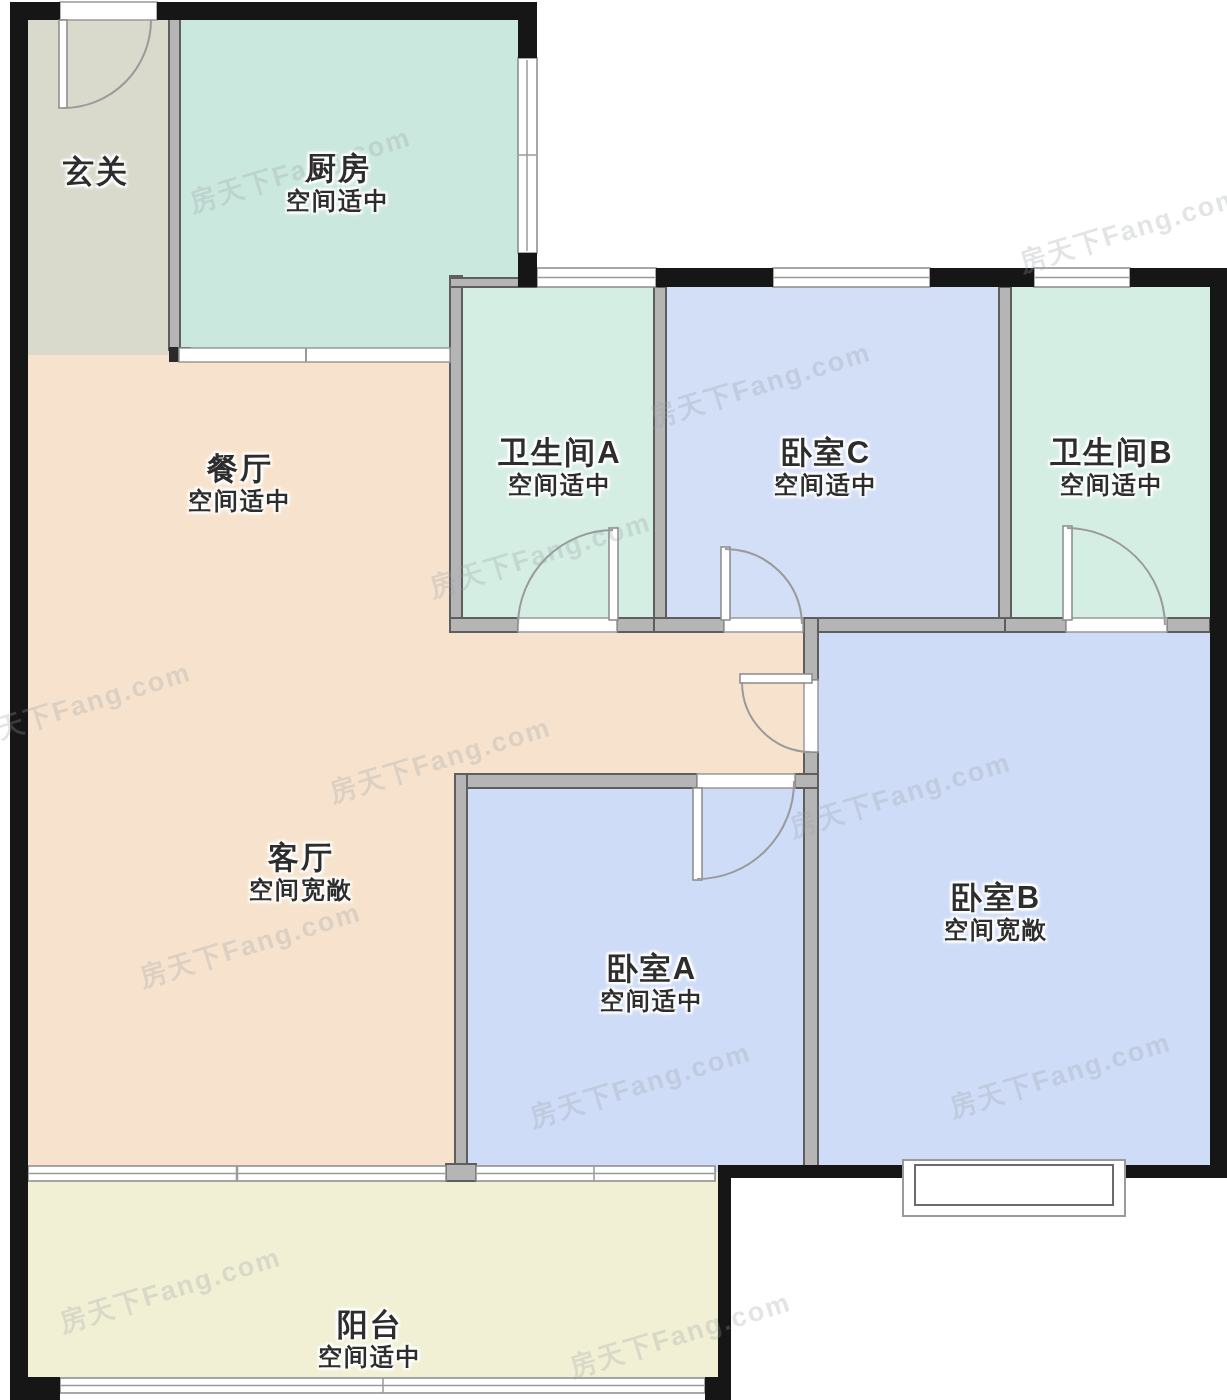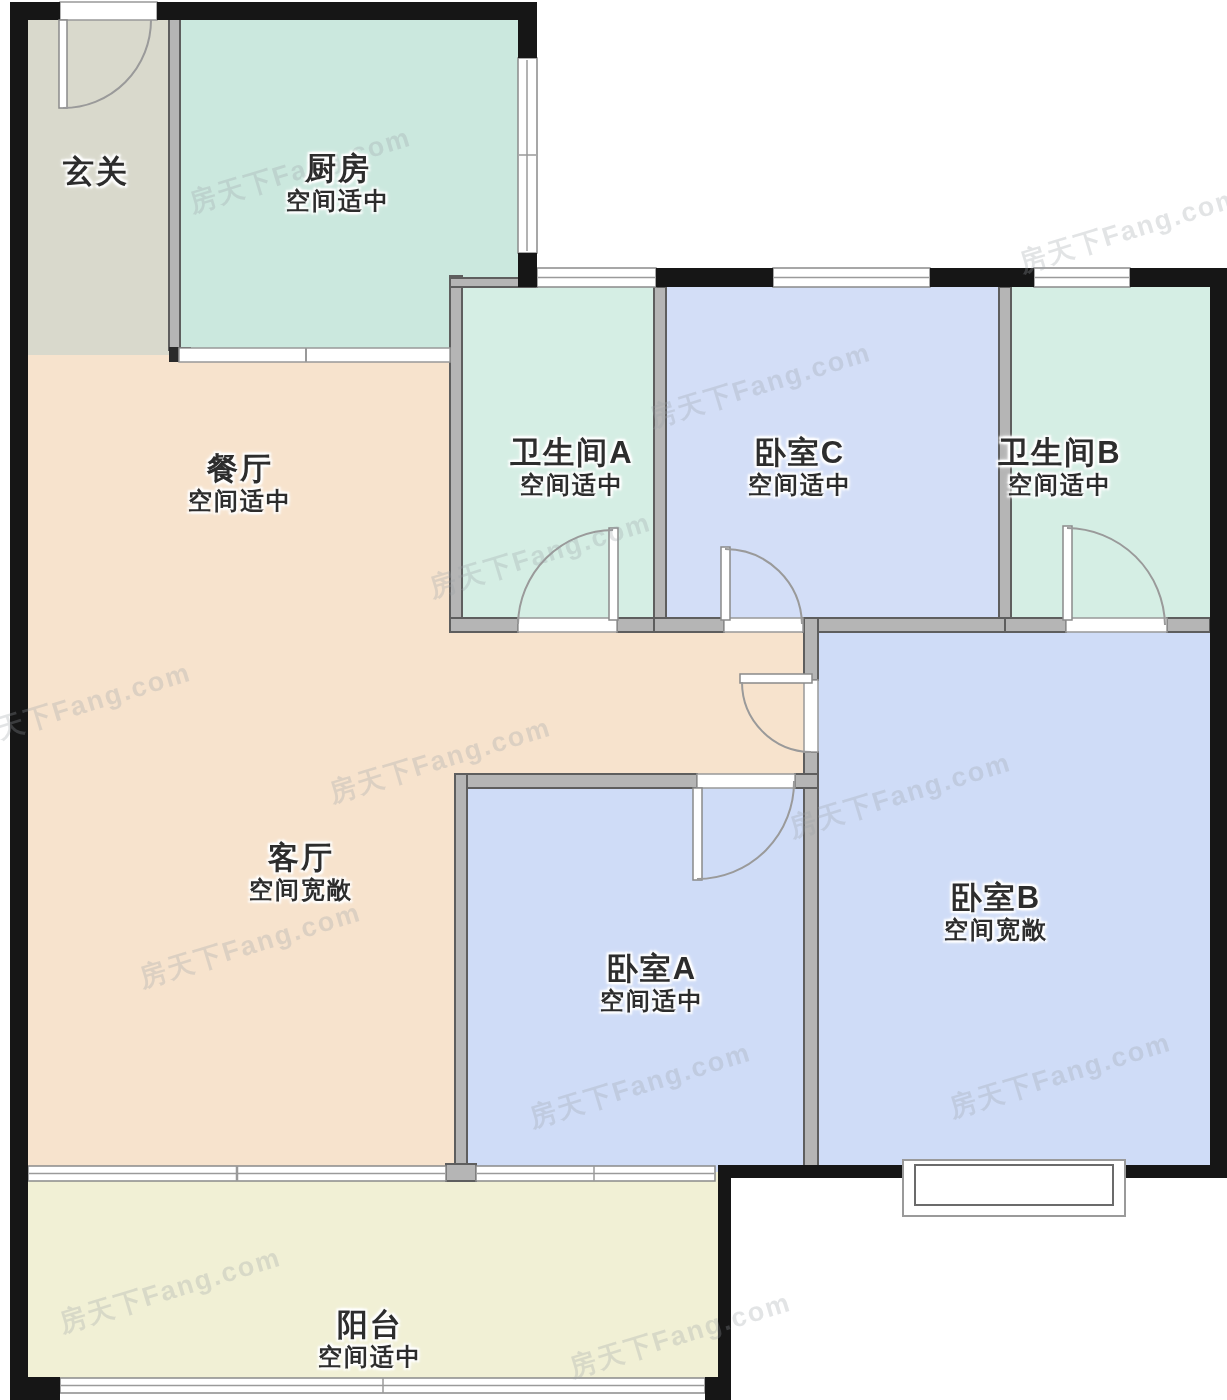--- a/index.html
+++ b/index.html
@@ -155,29 +155,29 @@
       <span class="rname">玄关</span>
     </div>
     <div class="room-label" style="left:338px;top:183px">
       <span class="rname">厨房</span>
       <span class="rstatus">空间适中</span>
     </div>
     <div class="room-label" style="left:240px;top:483px">
       <span class="rname">餐厅</span>
       <span class="rstatus">空间适中</span>
     </div>
-    <div class="room-label" style="left:572px;top:467px">
+    <div class="room-label" style="left:560px;top:467px">
       <span class="rname">卫生间A</span>
       <span class="rstatus">空间适中</span>
     </div>
-    <div class="room-label" style="left:800px;top:467px">
+    <div class="room-label" style="left:826px;top:467px">
       <span class="rname">卧室C</span>
       <span class="rstatus">空间适中</span>
     </div>
-    <div class="room-label" style="left:1060px;top:467px">
+    <div class="room-label" style="left:1112px;top:467px">
       <span class="rname">卫生间B</span>
       <span class="rstatus">空间适中</span>
     </div>
     <div class="room-label" style="left:301px;top:872px">
       <span class="rname">客厅</span>
       <span class="rstatus">空间宽敞</span>
     </div>
     <div class="room-label" style="left:652px;top:983px">
       <span class="rname">卧室A</span>
       <span class="rstatus">空间适中</span>

